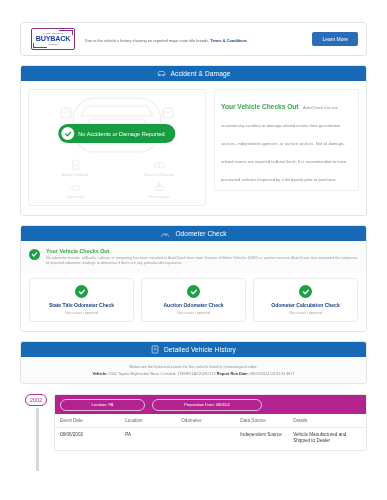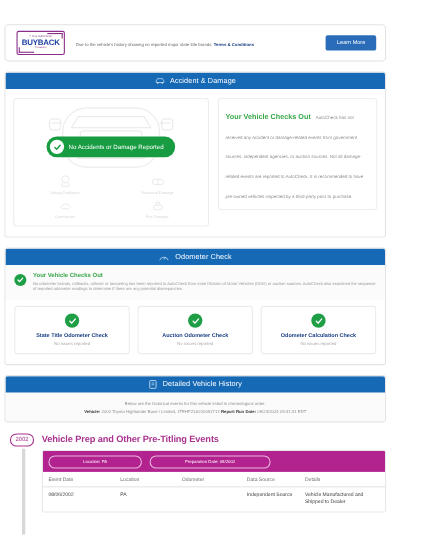--- a/index.html
+++ b/index.html
@@ -3,21 +3,21 @@
 <meta charset="utf-8">
 <style>
   * { box-sizing: border-box; margin: 0; padding: 0; }
   html, body {
     width: 387px; height: 500px;
     background: #ffffff;
     font-family: "Liberation Sans", sans-serif;
     overflow: hidden;
   }
   .page { width: 387px; height: 500px; position: relative; background: #fff; }
-  .wrap { position: absolute; left: 4px; top: 0; width: 347px; }
+  .wrap { position: absolute; left: 20px; top: 0; width: 347px; }
 
   
   .buyback {
     margin-top: 22px;
     border: 1px solid #e2e2e2;
     border-radius: 4px;
     background: #fff;
     height: 34px;
     display: flex;
     align-items: center;
@@ -393,21 +393,20 @@
         <b>Report Run Date:</b>
         <span>09/23/2024 03:31:31 EDT</span>
       </div>
     </div>
   </div>
 
   <div class="timeline">
     <div class="tl-rail"></div>
     <div class="year-chip">2002</div>
 
-    <div class="ev-title">Vehicle Prep and Other Pre-Titling Events</div>
 
     <div class="ev-card">
       <div class="ev-bar">
         <div class="pill p1">Location: PA</div>
         <div class="pill p2">Preparation Date: 08/2002</div>
       </div>
       <table class="ev">
         <thead>
           <tr>
             <th class="c-date">Event Date</th>

